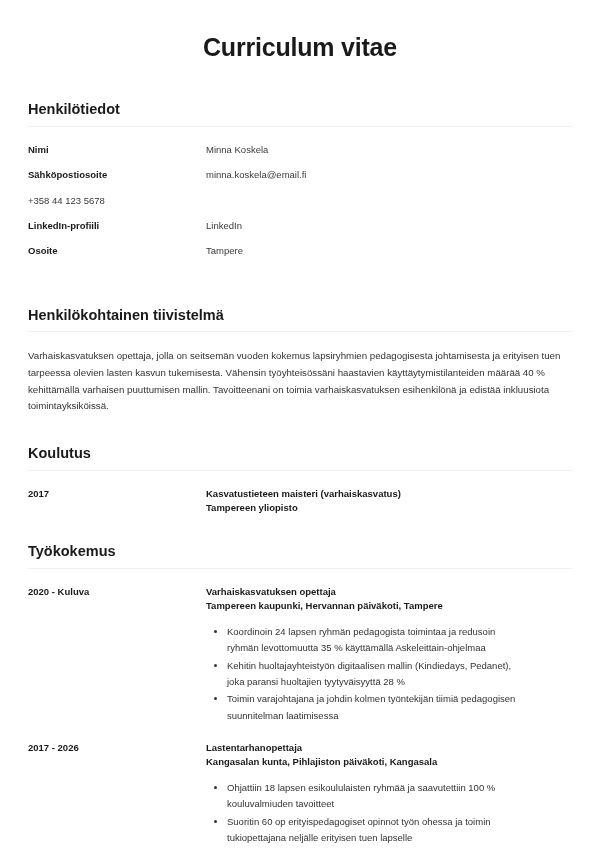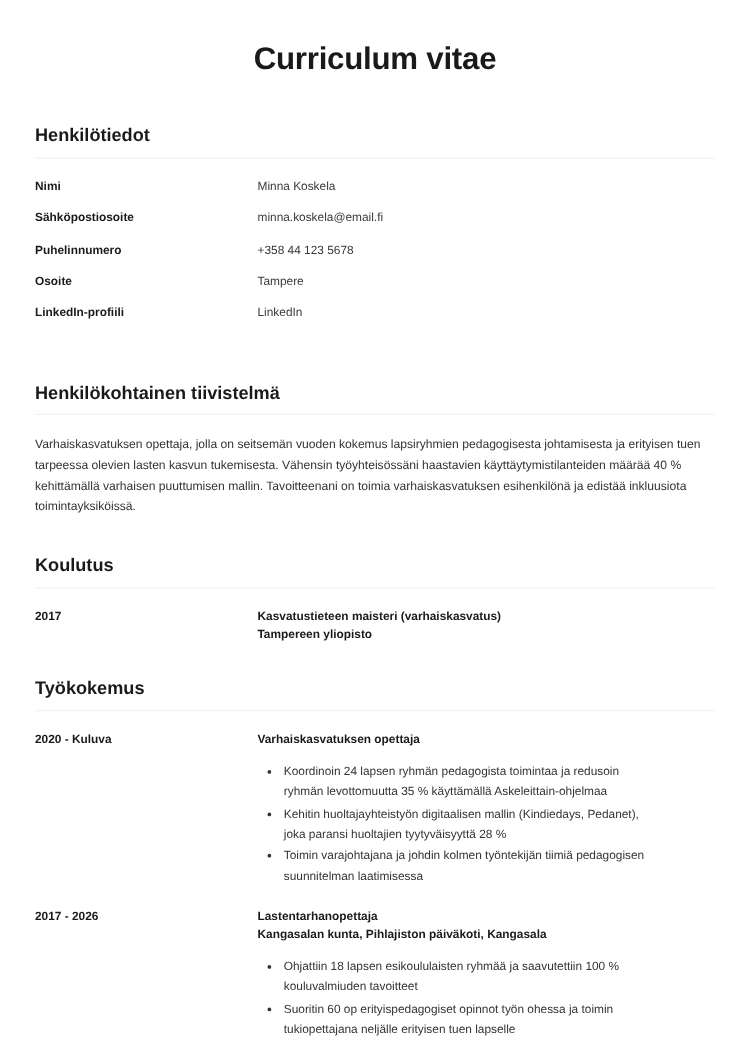--- a/index.html
+++ b/index.html
@@ -159,30 +159,29 @@
     <div class="details">
       <div class="detail-row">
         <div class="detail-label">Nimi</div>
         <div class="detail-value">Minna Koskela</div>
       </div>
       <div class="detail-row">
         <div class="detail-label">Sähköpostiosoite</div>
         <div class="detail-value">minna.koskela@email.fi</div>
       </div>
       <div class="detail-row">
-        <div class="detail-label">Puhelinnumero</div>
         <div class="detail-value">+358 44 123 5678</div>
+      </div>
+      <div class="detail-row">
+        <div class="detail-label">LinkedIn-profiili</div>
+        <div class="detail-value">LinkedIn</div>
       </div>
       <div class="detail-row">
         <div class="detail-label">Osoite</div>
         <div class="detail-value">Tampere</div>
-      </div>
-      <div class="detail-row">
-        <div class="detail-label">LinkedIn-profiili</div>
-        <div class="detail-value">LinkedIn</div>
       </div>
     </div>
   </section>
 
   <section class="section sec-summary">
     <h2 class="section-header">Henkilökohtainen tiivistelmä</h2>
     <hr class="section-rule">
     <p class="summary-text">Varhaiskasvatuksen opettaja, jolla on seitsemän vuoden kokemus lapsiryhmien pedagogisesta johtamisesta ja erityisen tuen tarpeessa olevien lasten kasvun tukemisesta. Vähensin työyhteisössäni haastavien käyttäytymistilanteiden määrää 40 % kehittämällä varhaisen puuttumisen mallin. Tavoitteenani on toimia varhaiskasvatuksen esihenkilönä ja edistää inkluusiota toimintayksiköissä.</p>
   </section>
 
@@ -200,20 +199,21 @@
   </section>
 
   <section class="section sec-experience">
     <h2 class="section-header">Työkokemus</h2>
     <hr class="section-rule">
 
     <div class="entry exp-entry">
       <div class="entry-date">2020 - Kuluva</div>
       <div class="entry-body">
         <div class="entry-role">Varhaiskasvatuksen opettaja</div>
+        <div class="entry-org">Tampereen kaupunki, Hervannan päiväkoti, Tampere</div>
         <ul class="bullets">
           <li>Koordinoin 24 lapsen ryhmän pedagogista toimintaa ja redusoin ryhmän levottomuutta 35 % käyttämällä Askeleittain-ohjelmaa</li>
           <li>Kehitin huoltajayhteistyön digitaalisen mallin (Kindiedays, Pedanet), joka paransi huoltajien tyytyväisyyttä 28 %</li>
           <li>Toimin varajohtajana ja johdin kolmen työntekijän tiimiä pedagogisen suunnitelman laatimisessa</li>
         </ul>
       </div>
     </div>
 
     <div class="entry exp-entry">
       <div class="entry-date">2017 - 2026</div>

